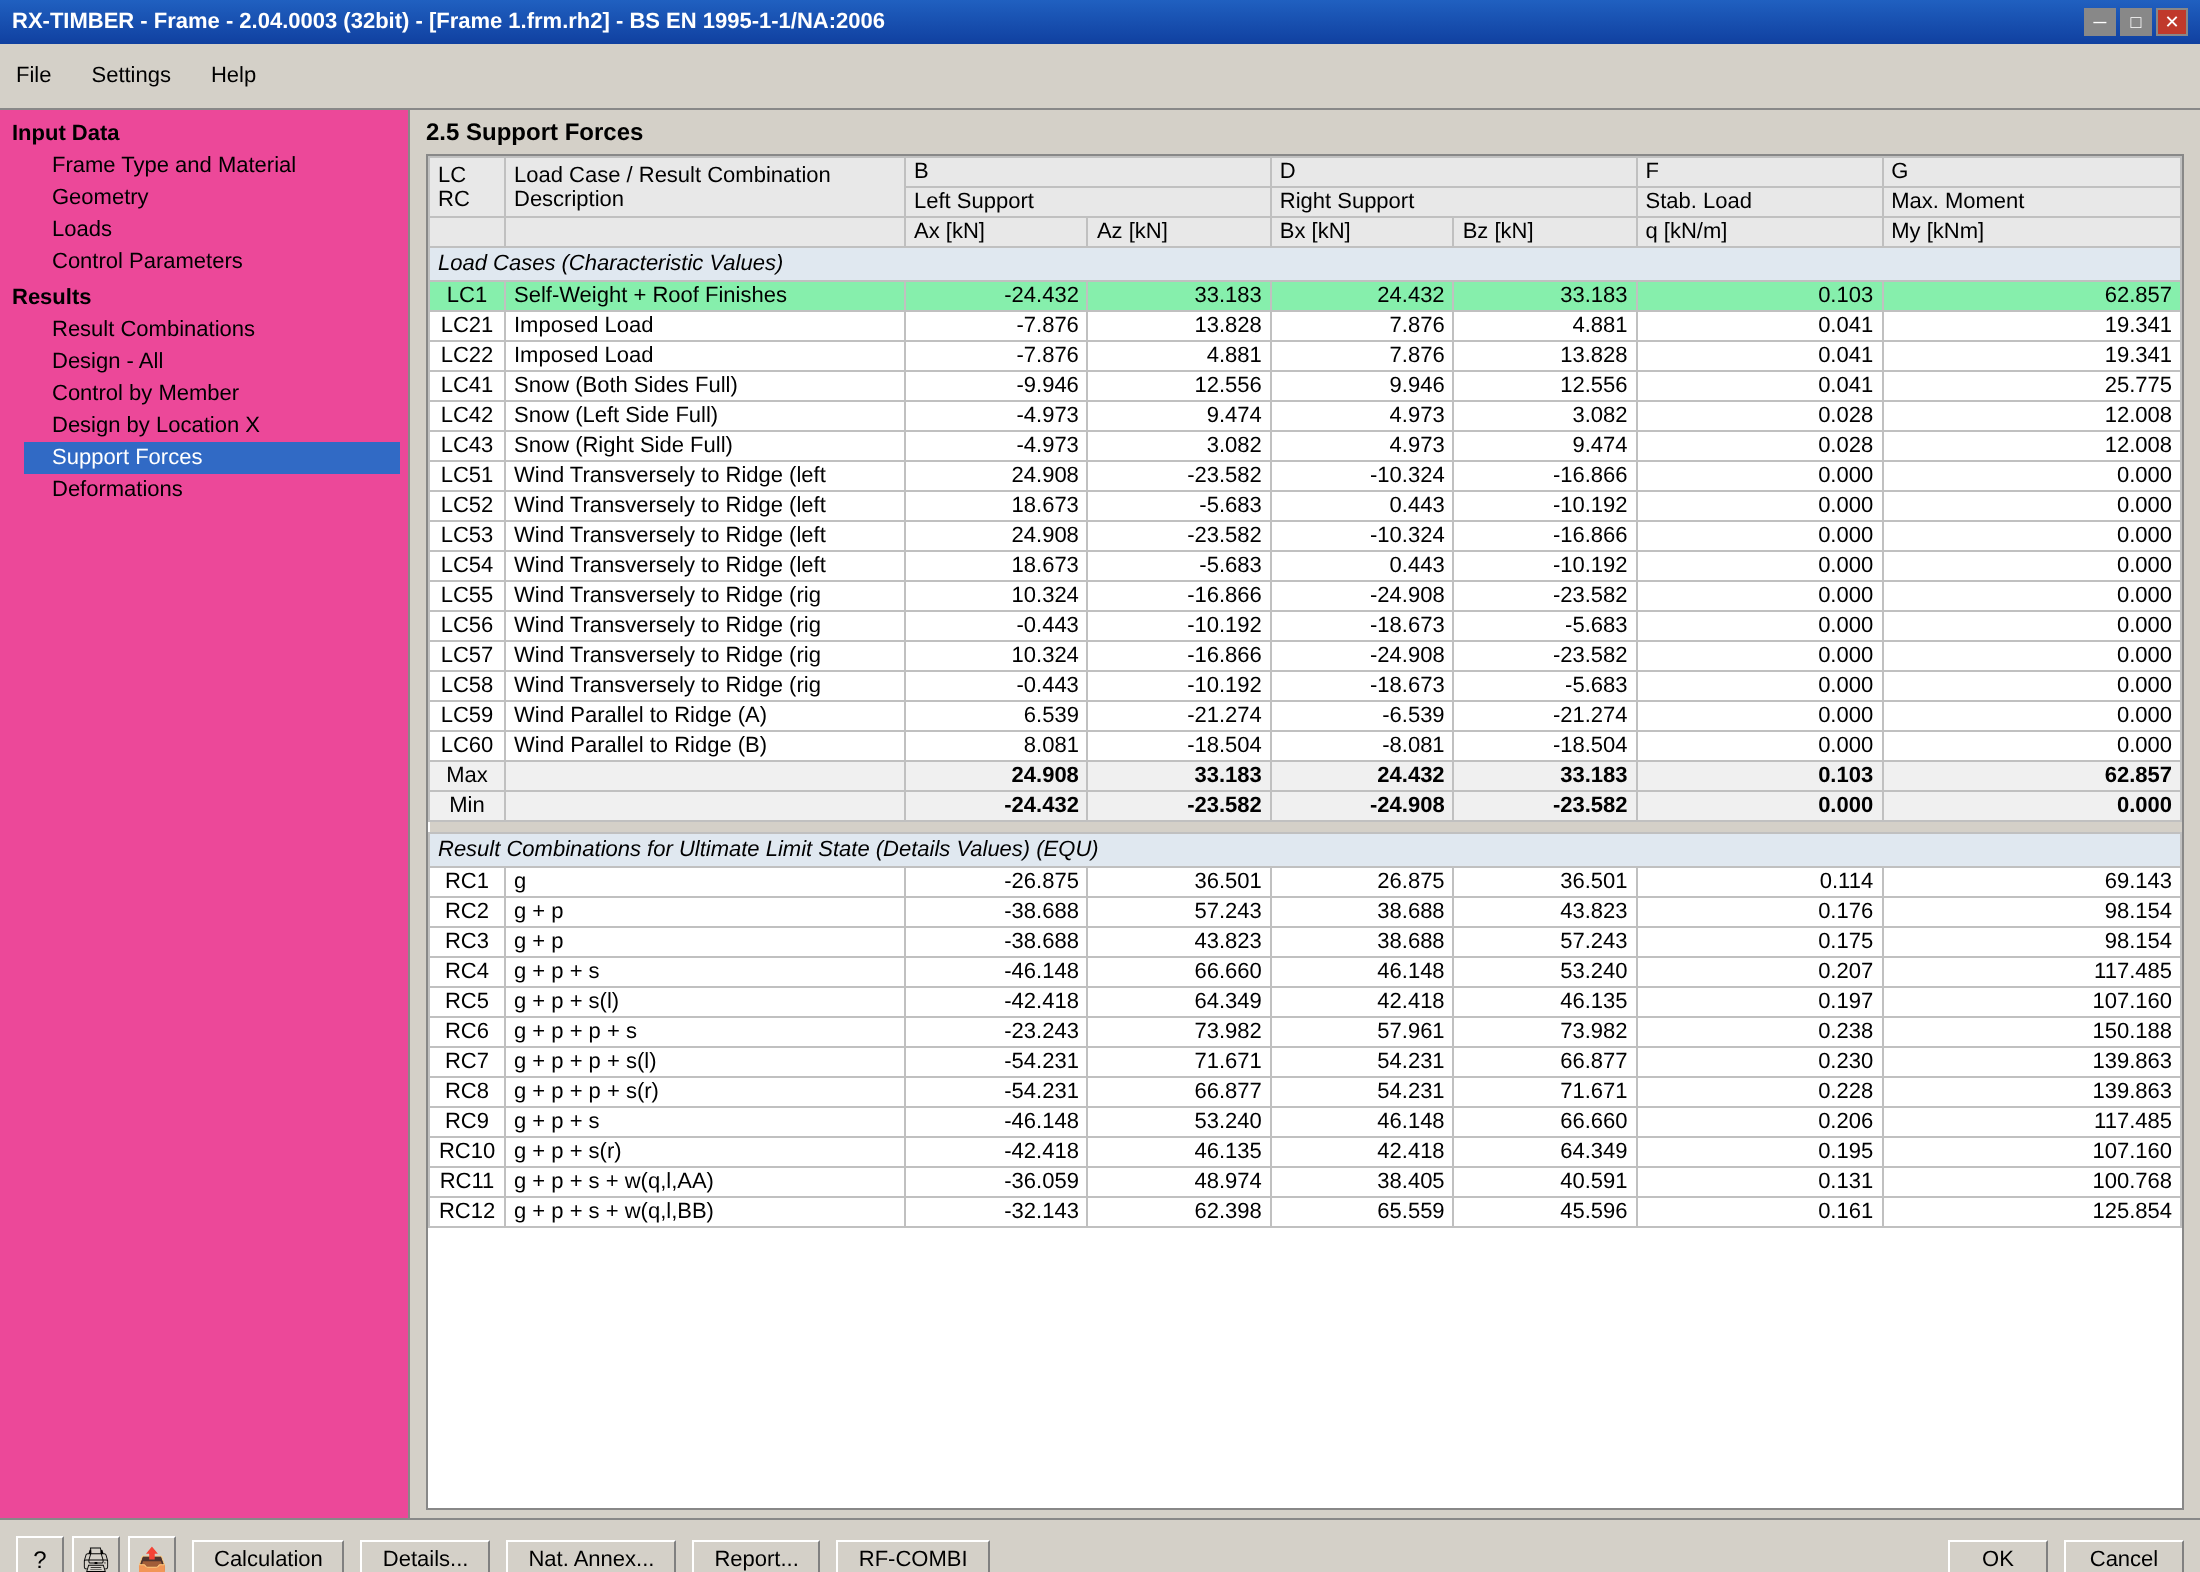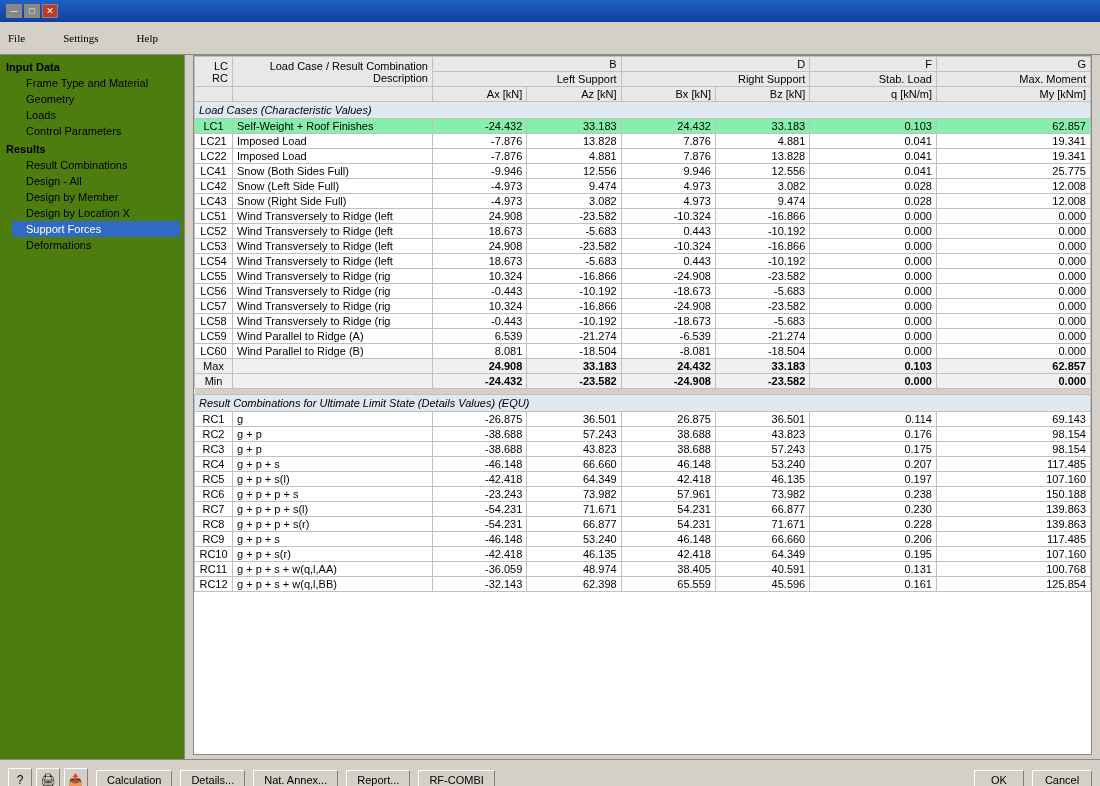--- a/index.html
+++ b/index.html
@@ -24,37 +24,36 @@
     }
     .title-btn.min { background: #888; }
     .title-btn.max { background: #888; }
     
     
     .menu-bar {
       background: #d4d0c8;
       border-bottom: 1px solid #888;
       padding: 16px 4px;
       display: flex;
-      gap: 30px;
+      gap: 12px;
       height: 20px;
       align-items: center;
-      font-family: Liberation Serif, serif;
     }
     .menu-item { cursor: pointer; font-size: 11px; padding: 1px 4px; }
     
     
     .main-layout {
       display: flex;
       height: calc(786px - 22px - 20px - 40px);
     }
     
     
     .sidebar {
-      width: 185px;
-      background: #4d7c0f;
+      width: 205px;
+      background: #ec4899;
       border-right: 1px solid #888;
       padding: 4px;
       font-size: 11px;
     }
     .sidebar-section { margin-bottom: 2px; }
     .sidebar-header { font-weight: bold; padding: 2px 2px; }
     .sidebar-item {
       padding: 2px 2px 2px 14px;
       cursor: pointer;
       white-space: nowrap;
@@ -91,21 +90,21 @@
       font-size: 11px;
       width: 100%;
     }
     th, td {
       border: 1px solid #c0c0c0;
       padding: 1px 4px;
       white-space: nowrap;
     }
     th {
       background: #e8e8e8;
-      text-align: right;
+      text-align: left;
       font-weight: normal;
     }
     td { text-align: right; }
     td.label-cell { text-align: left; }
     td.lc-cell { text-align: center; font-weight: normal; }
     .row-lc { background: white; }
     .row-lc1 { background: #86efac; }
     .row-max { background: #f0f0f0; font-weight: bold; }
     .section-header { background: #e0e8f0; font-style: italic; }
     
@@ -143,20 +142,21 @@
       border-left-color: #fff;
       cursor: pointer;
       display: flex; align-items: center; justify-content: center;
       font-size: 12px;
     }
   </style>
 </head>
 <body>
 
 <div class="title-bar">
+  <span class="title-bar-text">RX-TIMBER - Frame - 2.04.0003 (32bit) - [Frame 1.frm.rh2] - BS EN 1995-1-1/NA:2006</span>
   <div class="title-bar-buttons">
     <div class="title-btn min">─</div>
     <div class="title-btn max">□</div>
     <div class="title-btn">✕</div>
   </div>
 </div>
 
 <div class="menu-bar">
   <span class="menu-item">File</span>
   <span class="menu-item">Settings</span>
@@ -173,29 +173,30 @@
         <div class="sidebar-item">Geometry</div>
         <div class="sidebar-item">Loads</div>
         <div class="sidebar-item">Control Parameters</div>
       </div>
     </div>
     <div class="sidebar-section">
       <div class="sidebar-header">Results</div>
       <div class="sidebar-subsection">
         <div class="sidebar-item">Result Combinations</div>
         <div class="sidebar-item">Design - All</div>
-        <div class="sidebar-item">Design by Member</div>
+        <div class="sidebar-item">Control by Member</div>
         <div class="sidebar-item">Design by Location X</div>
         <div class="sidebar-item active">Support Forces</div>
         <div class="sidebar-item">Deformations</div>
       </div>
     </div>
   </div>
 
   <div class="content">
+    <div class="content-header">2.5 Support Forces</div>
 
     <div class="table-container">
       <table>
         <thead>
           <tr>
             <th class="col-lc" rowspan="2">LC<br>RC</th>
             <th class="col-a" rowspan="2">Load Case / Result Combination<br>Description</th>
             <th colspan="2">B</th>
             <th colspan="2">D</th>
             <th>F</th>

